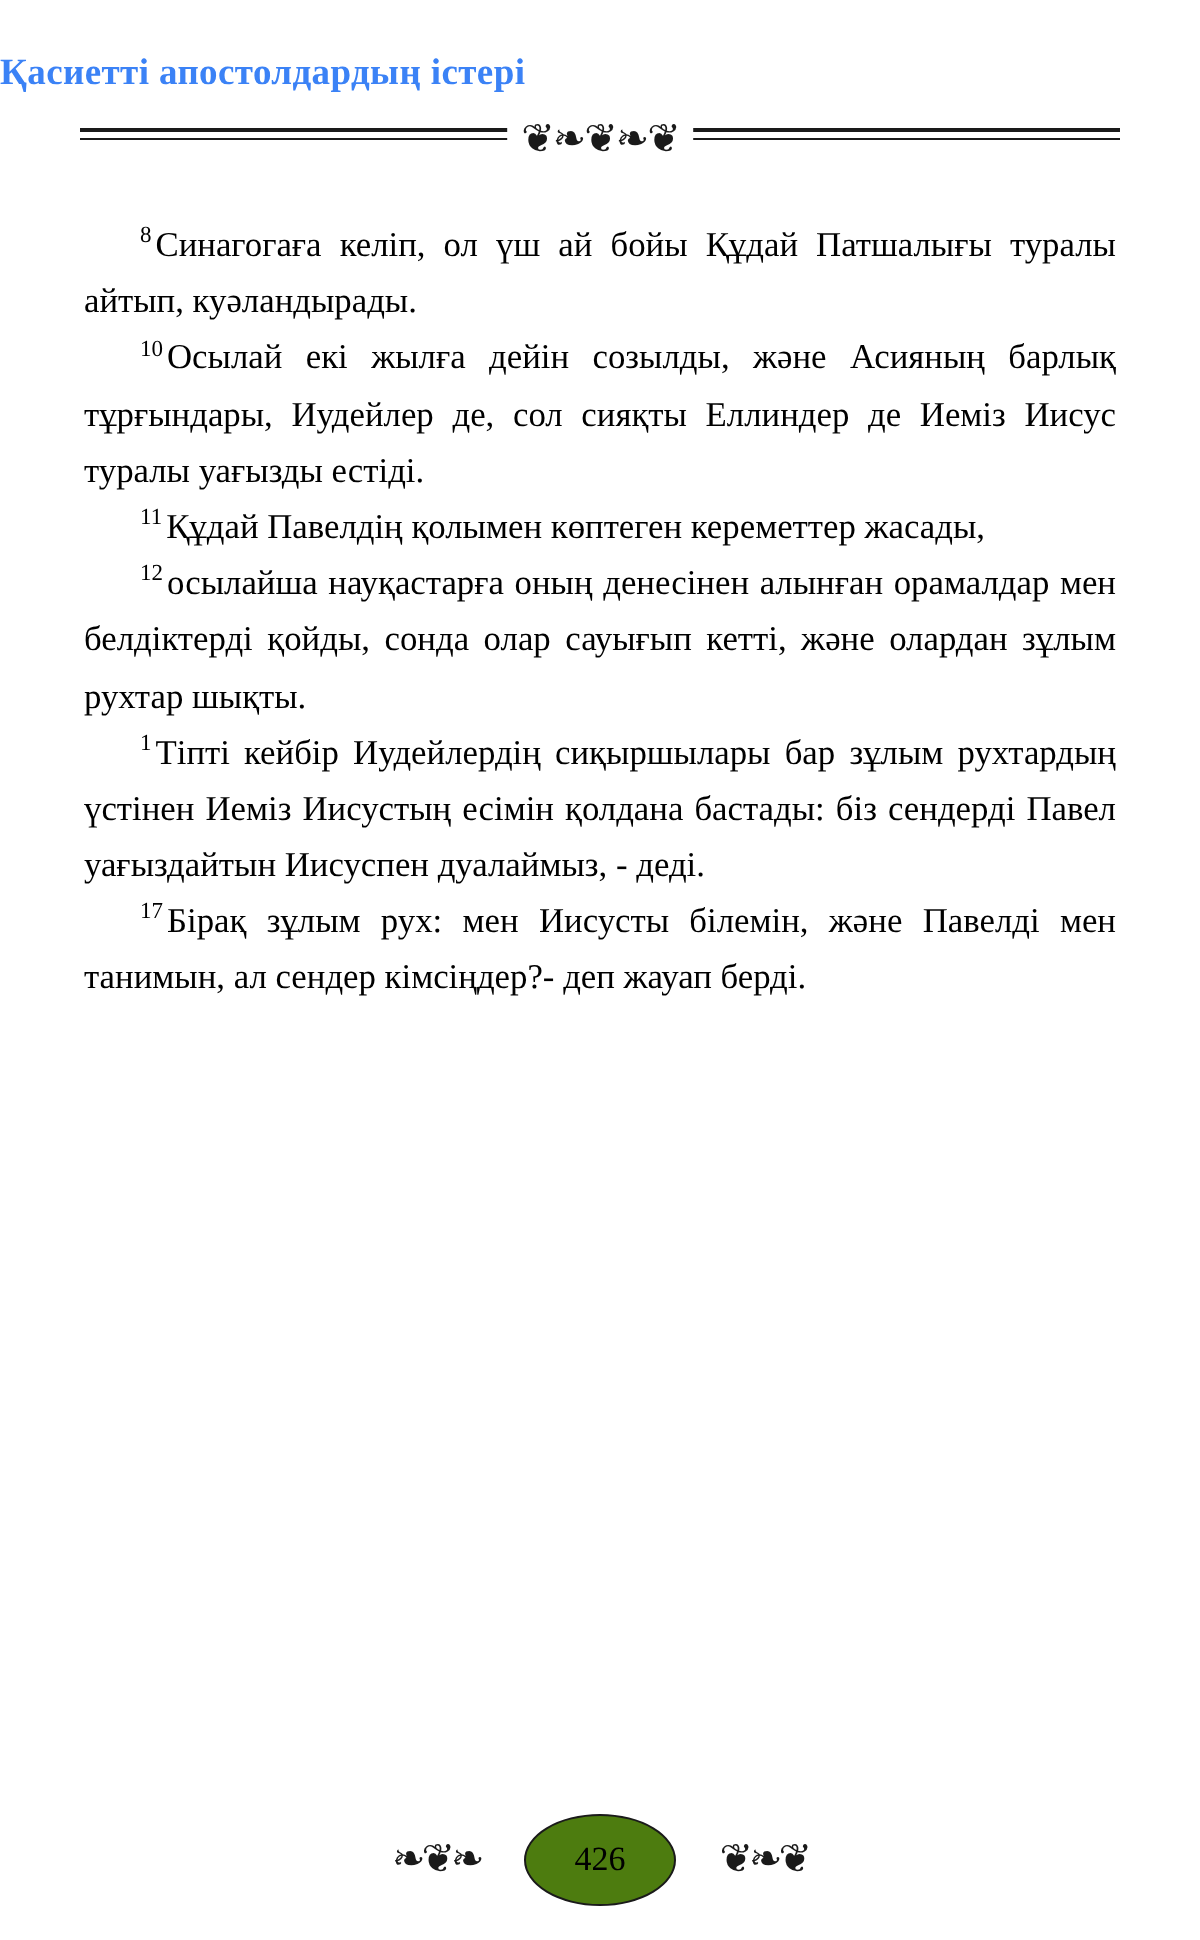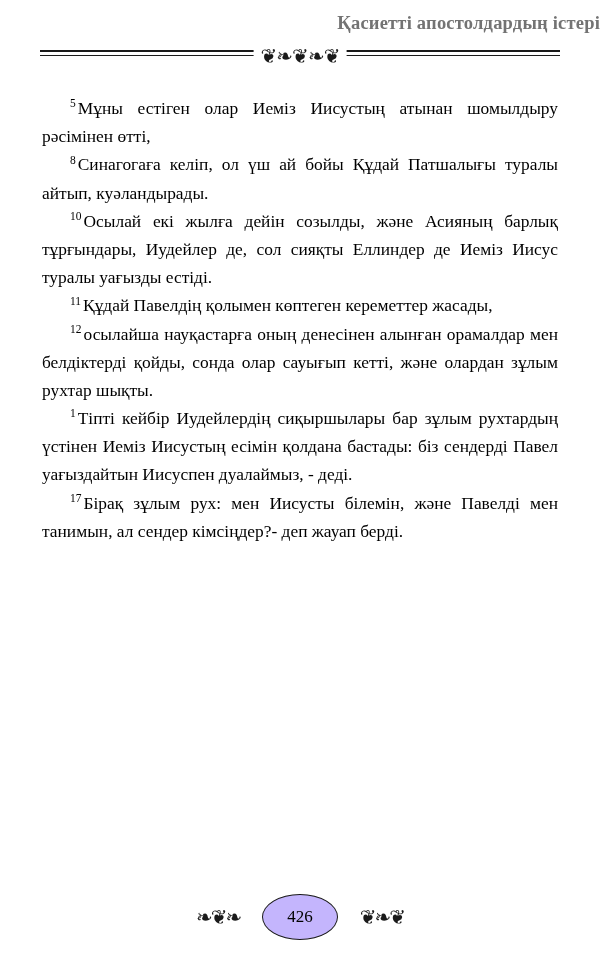--- a/index.html
+++ b/index.html
@@ -15,27 +15,27 @@
     overflow: hidden;
   }
   .page {
     position: relative;
     width: 600px;
     height: 970px;
     box-sizing: border-box;
     padding: 0;
   }
   .header {
-    text-align: right;
+    text-align: left;
     font-family: "Liberation Serif", serif;
     font-weight: bold;
     font-size: 18.5px;
     letter-spacing: 0.2px;
-    margin-top: 13px;
-    color: #737373;
+    margin-top: 27px;
+    color: #3b82f6;
   }
   .rule-wrap {
     margin: 12px auto 0 auto;
     width: 520px;
     position: relative;
     height: 22px;
   }
   .rule-line {
     position: absolute;
     left: 0;
@@ -109,42 +109,41 @@
     top: 50%;
     transform: translate(-50%, -50%);
     width: 74px;
     height: 44px;
     border: 1.6px solid #1a1a1a;
     border-radius: 50%;
     display: flex;
     align-items: center;
     justify-content: center;
     font-size: 17px;
-    background: #c4b5fd;
+    background: #4d7c0f;
   }
   .swirl {
     font-size: 20px;
     line-height: 1;
   }
 </style>
 </head>
 <body>
 
 <div class="page">
 
   <div class="header">Қасиетті апостолдардың істері</div>
 
   <div class="rule-wrap">
     <div class="rule-line"></div>
     <div class="rule-line thin"></div>
     <div class="rule-orn swirl">❦❧❦❧❦</div>
   </div>
 
   <div class="body-text">
-    <p class="verse"><span class="vnum">5</span><span>Мұны естіген олар Иеміз Иисустың атынан шомылдыру рәсімінен өтті,</span></p>
     <p class="verse"><span class="vnum">8</span><span>Синагогаға келіп, ол үш ай бойы Құдай Патшалығы туралы айтып, куәландырады.</span></p>
     <p class="verse"><span class="vnum">10</span><span>Осылай екі жылға дейін созылды, және Асияның барлық тұрғындары, Иудейлер де, сол сияқты Еллиндер де Иеміз Иисус туралы уағызды естіді.</span></p>
     <p class="verse"><span class="vnum">11</span><span>Құдай Павелдің қолымен көптеген кереметтер жасады,</span></p>
     <p class="verse"><span class="vnum">12</span><span>осылайша науқастарға оның денесінен алынған орамалдар мен белдіктерді қойды, сонда олар сауығып кетті, және олардан зұлым рухтар шықты.</span></p>
     <p class="verse"><span class="vnum">1</span><span>Тіпті кейбір Иудейлердің сиқыршылары бар зұлым рухтардың үстінен Иеміз Иисустың есімін қолдана бастады: біз сендерді Павел уағыздайтын Иисуспен дуалаймыз, - деді.</span></p>
     <p class="verse"><span class="vnum">17</span><span>Бірақ зұлым рух: мен Иисусты білемін, және Павелді мен танимын, ал сендер кімсіңдер?- деп жауап берді.</span></p>
   </div>
 
   <div class="footer">
     <div class="pagebox">

